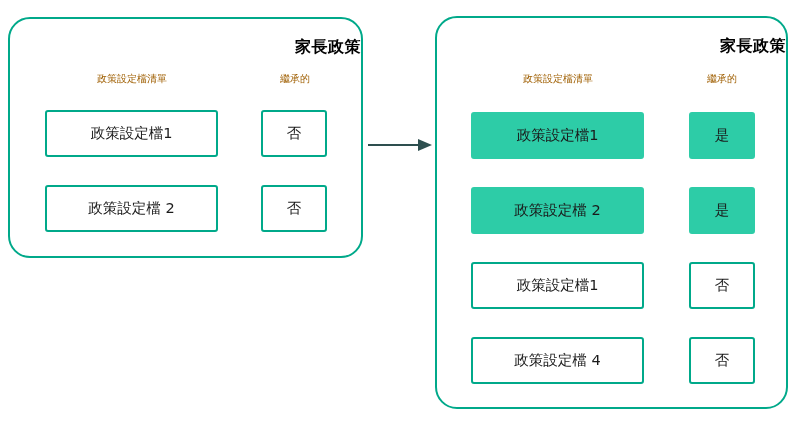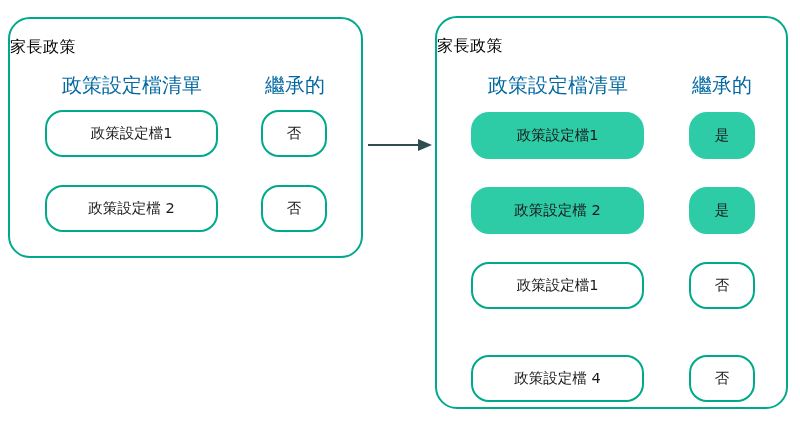--- a/index.html
+++ b/index.html
@@ -42,46 +42,46 @@
     top: 16px;
     width: 353px;
     height: 393px;
   }
 
   .panel-title {
     position: absolute;
     left: 0;
     right: 0;
     top: 18px;
-    text-align: left;
+    text-align: right;
     font-size: 16px;
-    font-weight: normal;
+    font-weight: bold;
     letter-spacing: 0.5px;
     color: #000000;
   }
 
   
   .col-header {
     position: absolute;
-    font-size: 20px;
-    color: #0369a1;
+    font-size: 10px;
+    color: #a16207;
     text-align: center;
     white-space: nowrap;
   }
   .hdr-profiles-parent { left: 42px;  top: 72px; width: 180px; }
   .hdr-inherit-parent  { left: 252px; top: 72px; width: 86px;  }
   .hdr-profiles-child  { left: 468px; top: 72px; width: 180px; }
   .hdr-inherit-child   { left: 679px; top: 72px; width: 86px;  }
 
   
   .cell {
     position: absolute;
     box-sizing: border-box;
     border: 2px solid #00a98a;
-    border-radius: 18px;
+    border-radius: 3px;
     background: #ffffff;
     display: flex;
     align-items: center;
     justify-content: center;
     font-size: 14.5px;
     color: #1a1a1a;
     white-space: nowrap;
   }
   .cell.filled {
     background: #2dcca7;
@@ -97,21 +97,21 @@
   .col-c-profile { left: 471px; }
   .col-c-inherit { left: 689px; }
 
   
   .row-1 { top: 110px; }
   .row-2 { top: 185px; }
 
   .row-1c { top: 112px; }
   .row-2c { top: 187px; }
   .row-3c { top: 262px; }
-  .row-4c { top: 355px; text-align: right; }
+  .row-4c { top: 337px; text-align: right; }
 
   
   #arrow {
     position: absolute;
     left: 366px;
     top: 131px;
     width: 68px;
     height: 28px;
   }
 </style>

